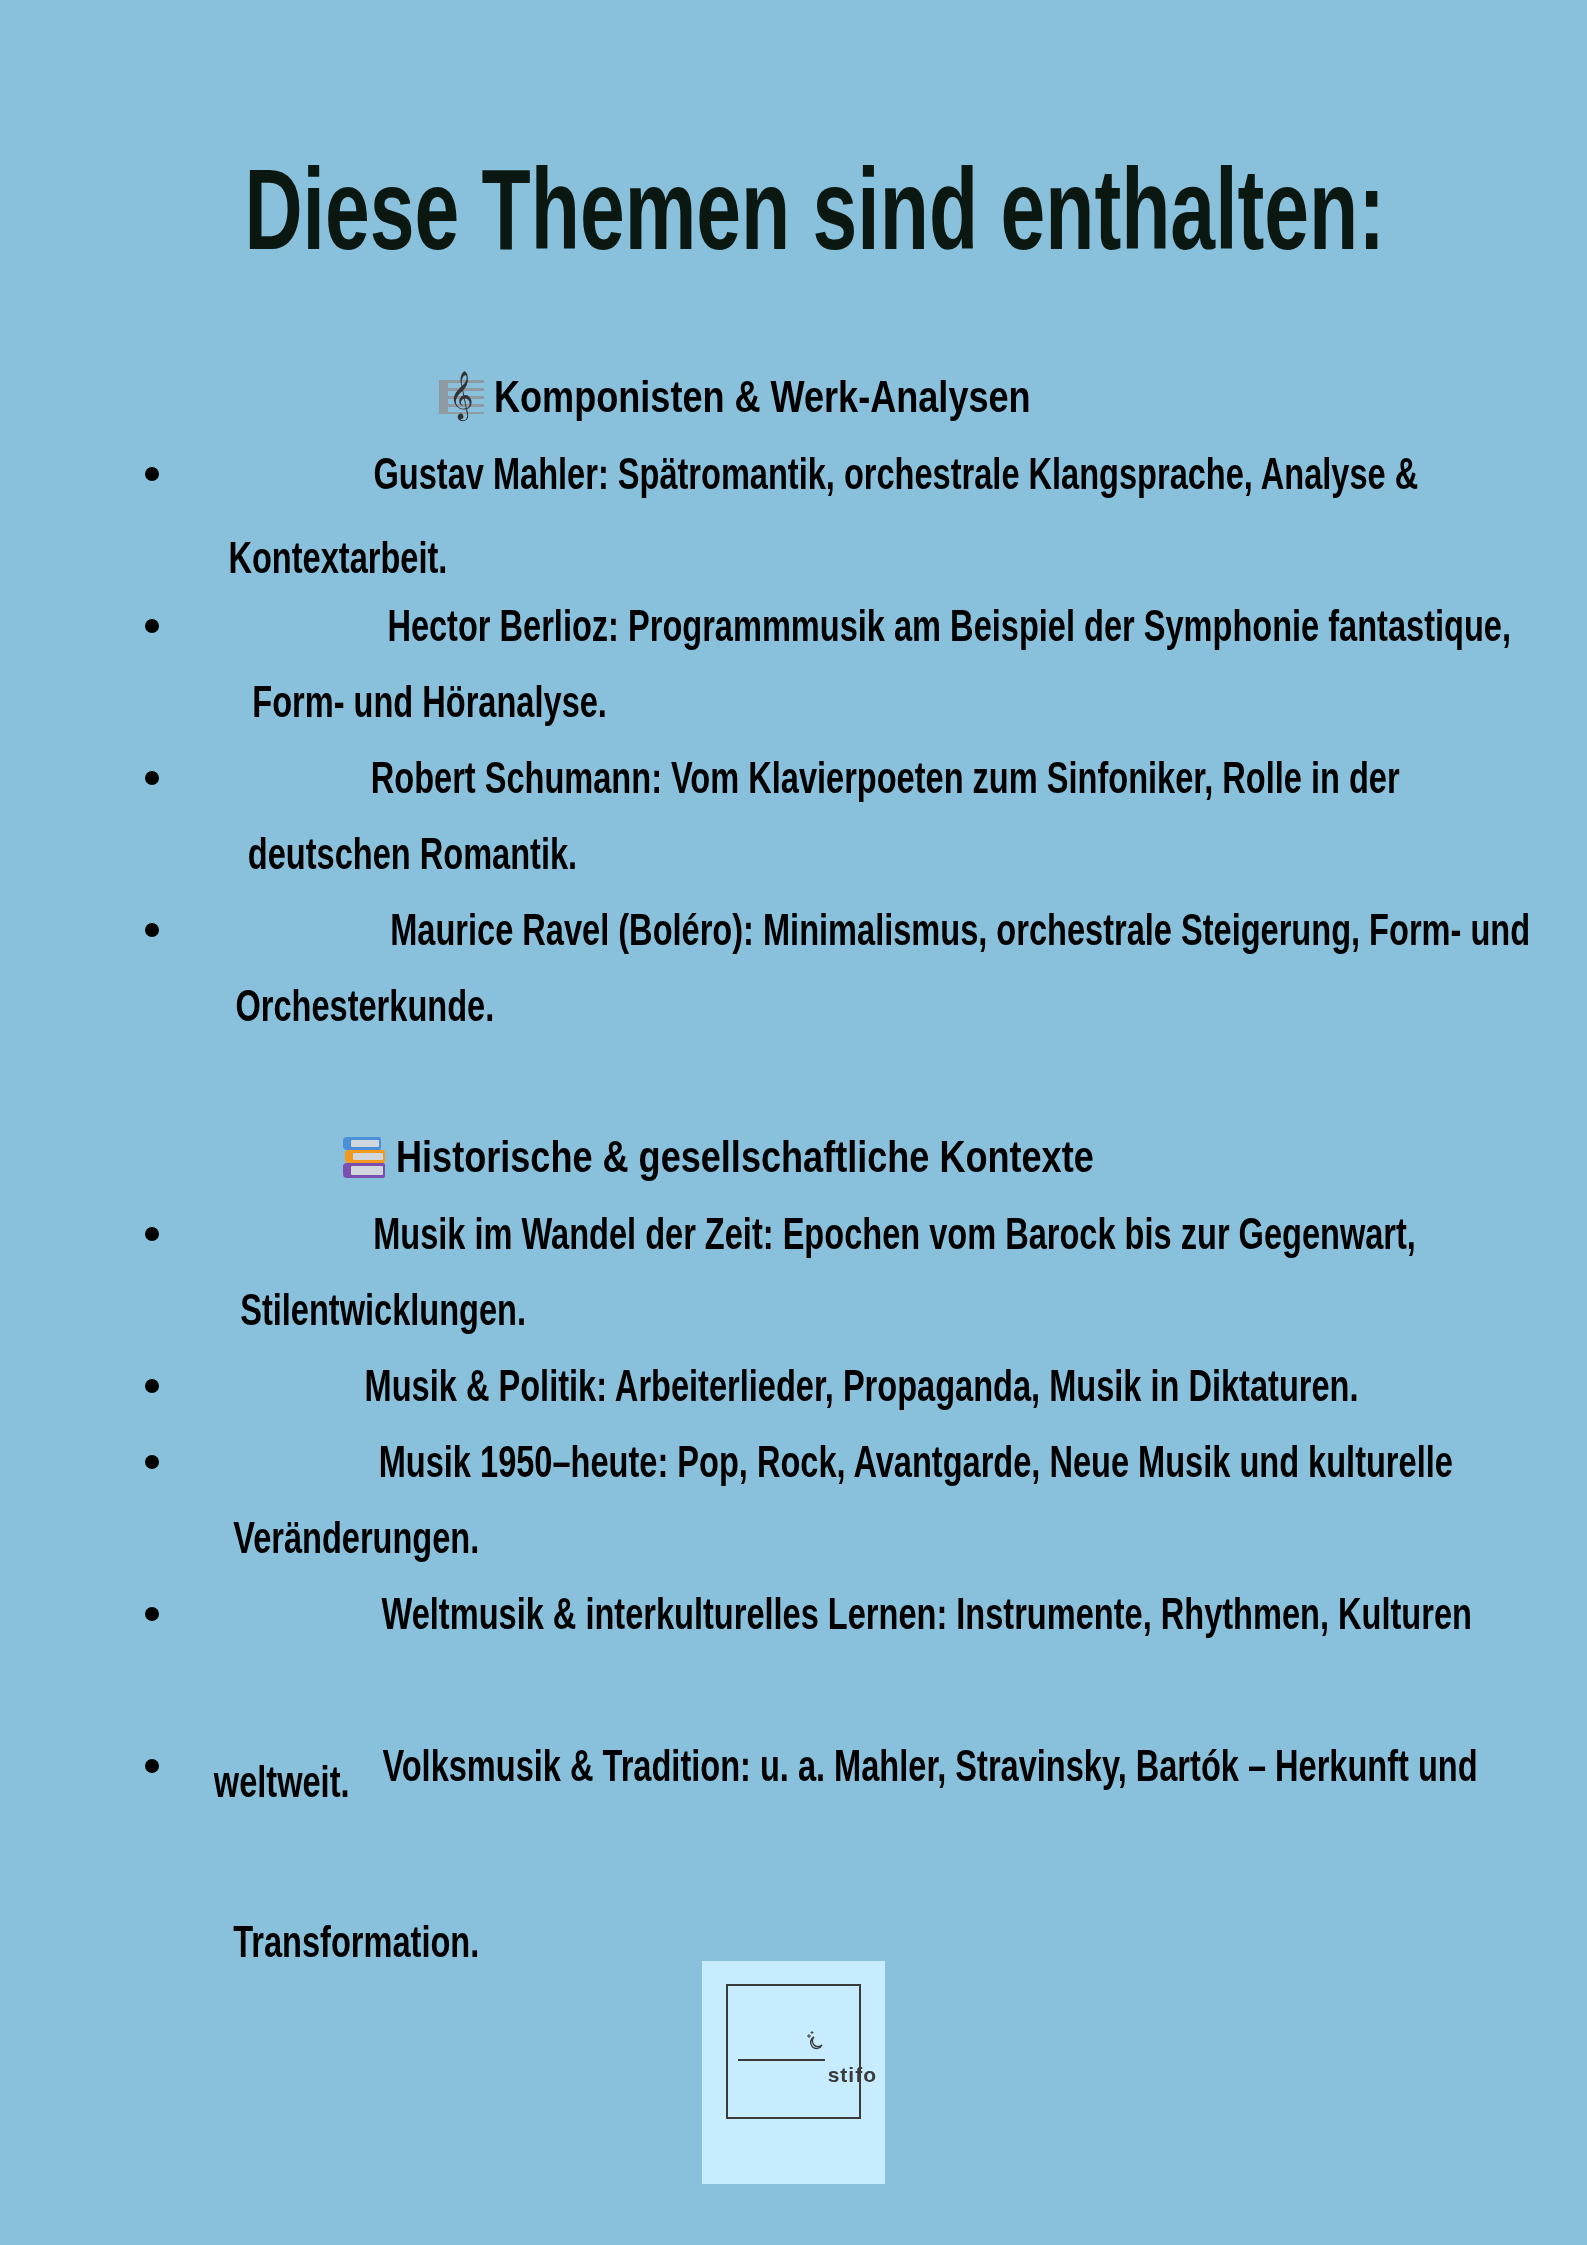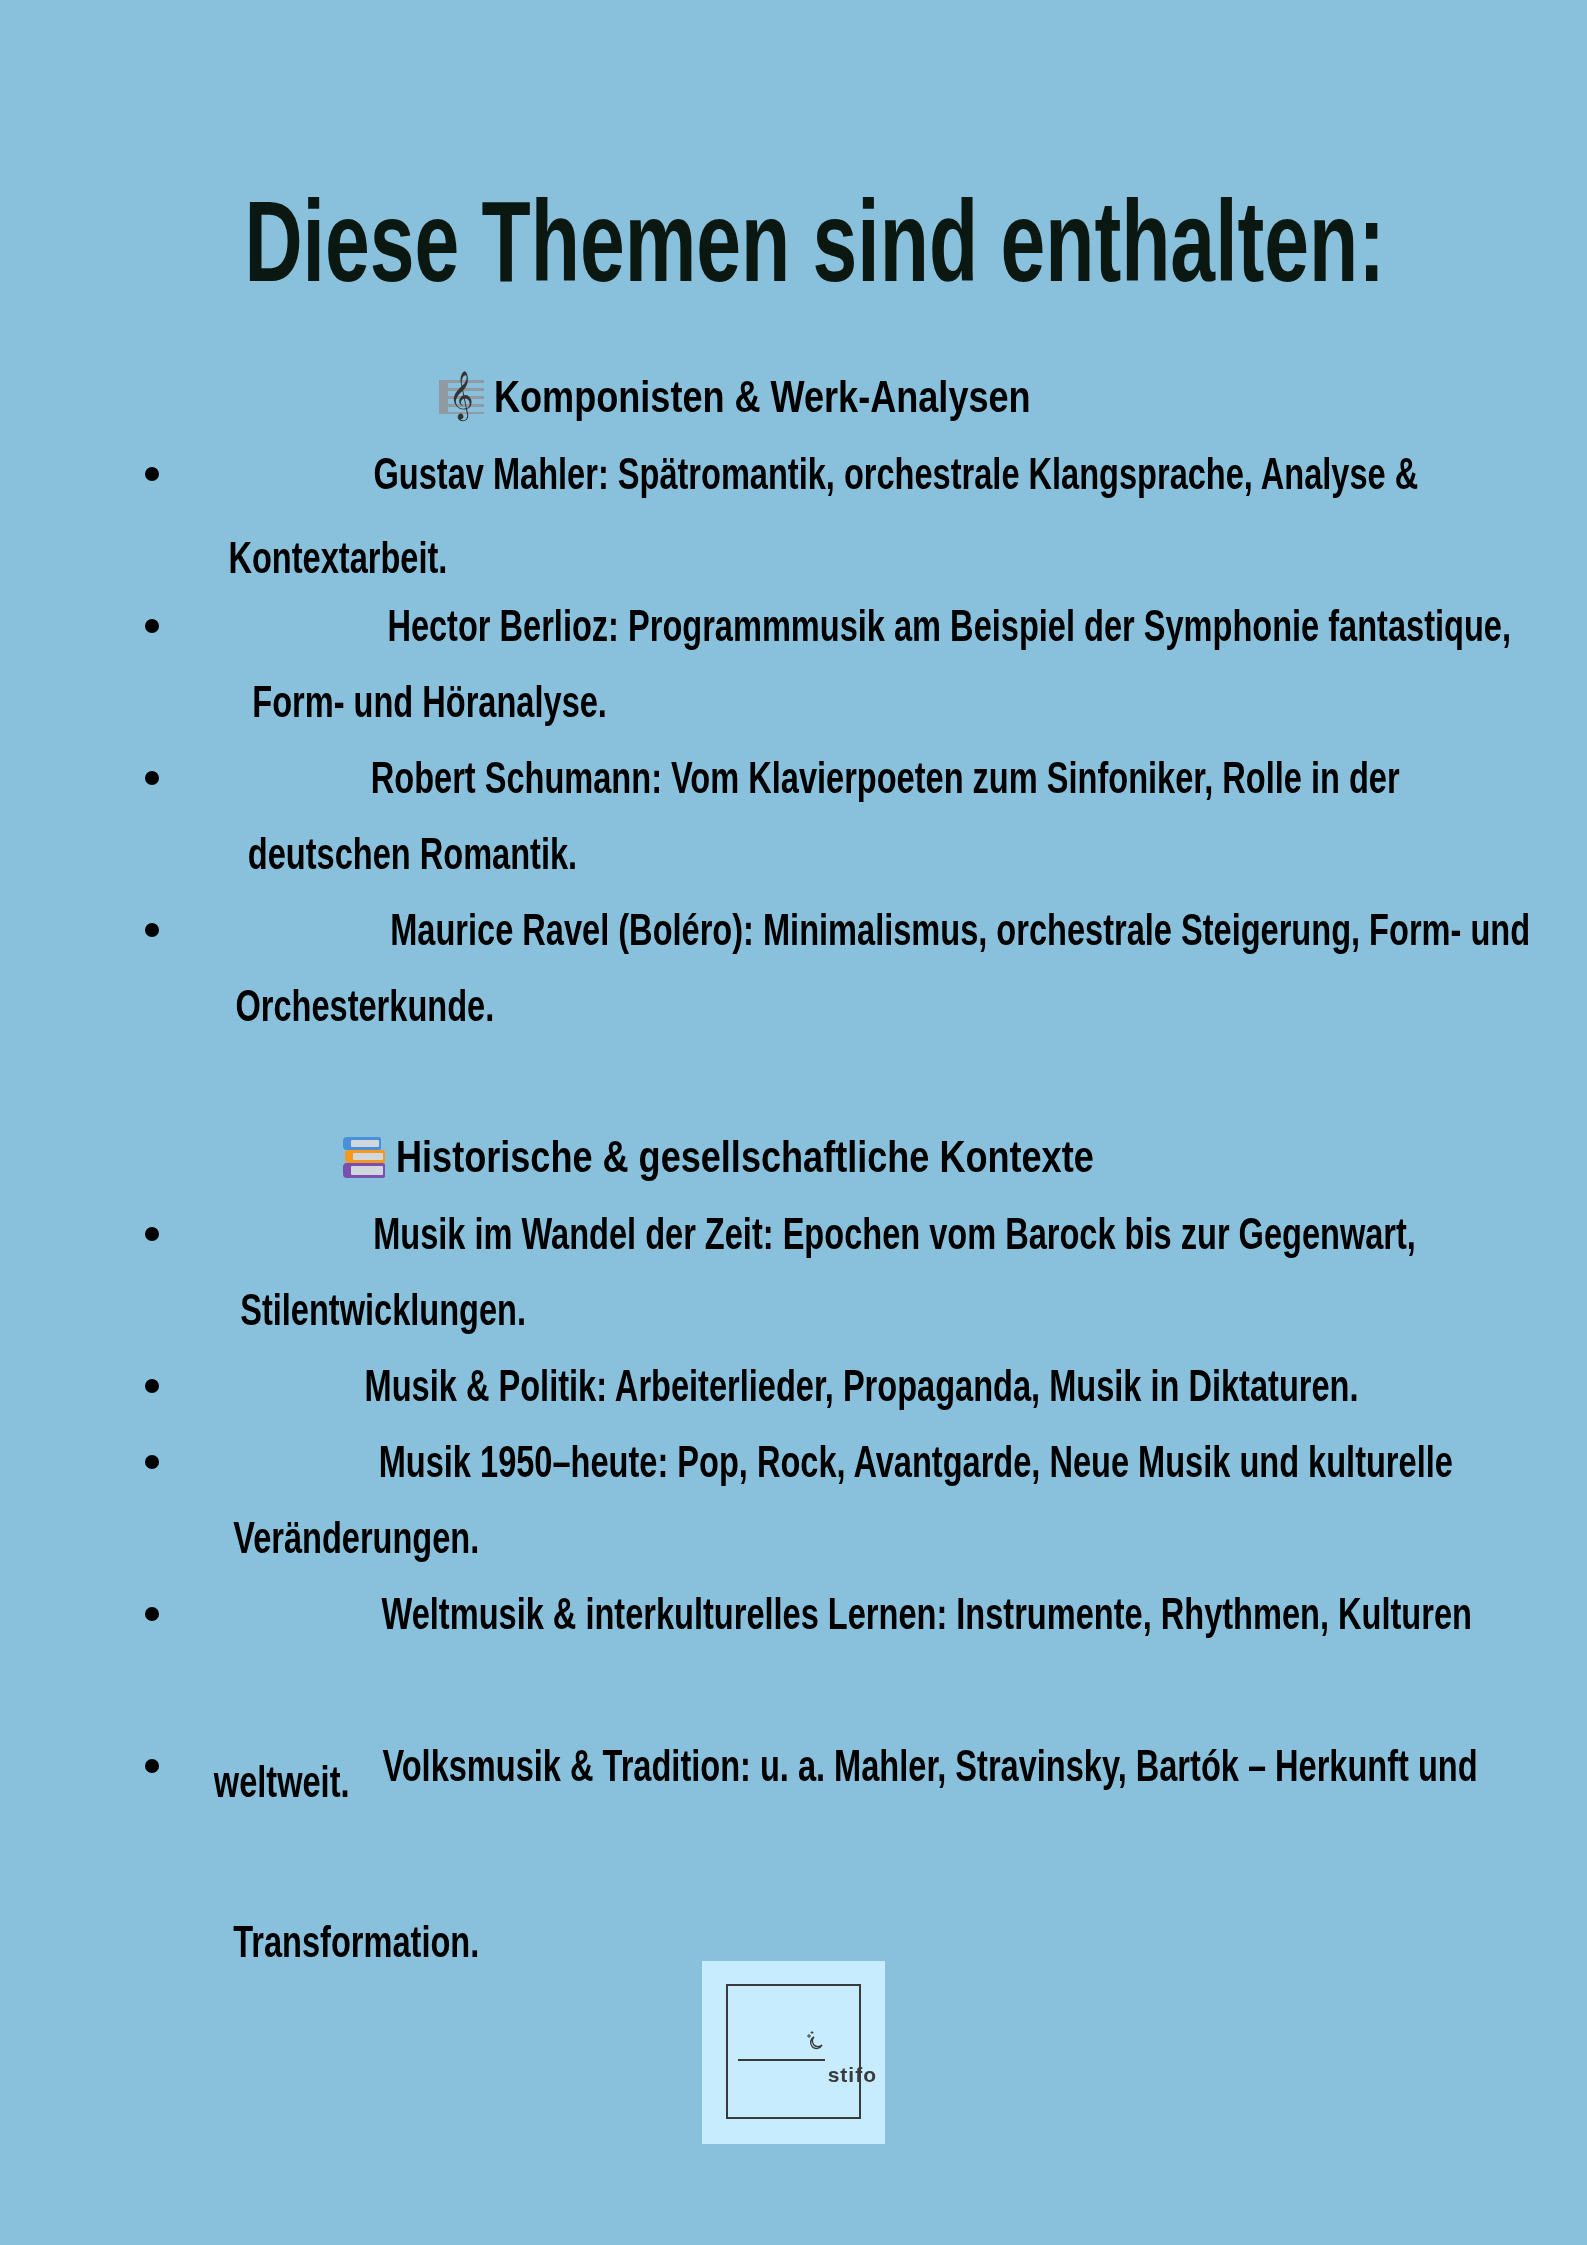--- a/index.html
+++ b/index.html
@@ -1,38 +1,38 @@
 <!DOCTYPE html>
 <html><head>
 <meta charset="utf-8">
 <style>
   html, body { margin:0; padding:0; }
   body { width:1587px; height:2245px; background:#89c1dc; position:relative; overflow:hidden;
          font-family:"Liberation Sans", sans-serif; color:#000; }
-  .title { position:absolute; left:0; width:1587px; top:171px; height:140px; line-height:140px;
+  .title { position:absolute; left:0; width:1587px; top:139px; height:140px; line-height:140px;
            text-align:center; font-size:115px; font-weight:bold; color:#0b1812; }
   .title span { display:inline-block; transform:scaleX(0.70); transform-origin:center; white-space:nowrap; }
   .line { position:absolute; left:190px; width:1284px; height:76px; line-height:76px; text-align:left;
           font-size:44px; font-weight:bold; white-space:nowrap; }
   .line .txt { display:inline-block; transform:scaleX(0.74); transform-origin:center; }
   .heading { position:absolute; left:0; width:1587px; height:76px; line-height:76px; text-align:center;
              font-size:44px; font-weight:bold; white-space:nowrap; }
   .heading .inner { display:inline-flex; align-items:center; gap:10px; }
   .heading .txt { display:inline-block; transform:scaleX(0.82); transform-origin:left center; }
   .bullet { position:absolute; left:145px; width:14px; height:14px; border-radius:50%; background:#000; }
   .emoji { display:inline-block; width:45px; height:42px; position:relative; }
   
   .clef .staff { position:absolute; left:0; top:4px; width:45px; height:34px;
     background:repeating-linear-gradient(to bottom,#8f9aa3 0 3px,transparent 3px 8px); }
   .clef .bar { position:absolute; left:0; top:4px; width:9px; height:34px; background:#8f9aa3; }
   .clef .g { position:absolute; left:10px; top:-6px; font-size:42px; line-height:50px; color:#333; font-family:"DejaVu Sans", sans-serif; font-weight:normal; }
   
   .book { position:absolute; left:2px; height:13px; border-radius:4px 2px 2px 4px; }
   .book i { position:absolute; right:2px; top:3px; bottom:3px; left:8px; background:#d0d8de; border-radius:1px; }
-  .logo { position:absolute; left:702px; top:1961px; width:183px; height:183px; background:#c6ecfd; }
+  .logo { position:absolute; left:702px; top:1961px; width:183px; height:223px; background:#c6ecfd; }
   .logo .frame { position:absolute; left:24px; top:23px; width:131px; height:131px; border:2px solid #3a3a3a; }
   .logo .rule { position:absolute; left:36px; top:98px; width:87px; height:2px; background:#3a3a3a; }
   .logo .name { position:absolute; right:8px; top:102px; font-size:21px; font-weight:bold; color:#3a3a3a; letter-spacing:1px; }
   .logo .moon { position:absolute; left:103px; top:70px; width:18px; height:20px; }
 </style>
 </head>
 <body>
 
 <div class="title"><span>Diese Themen sind enthalten:</span></div>
 

